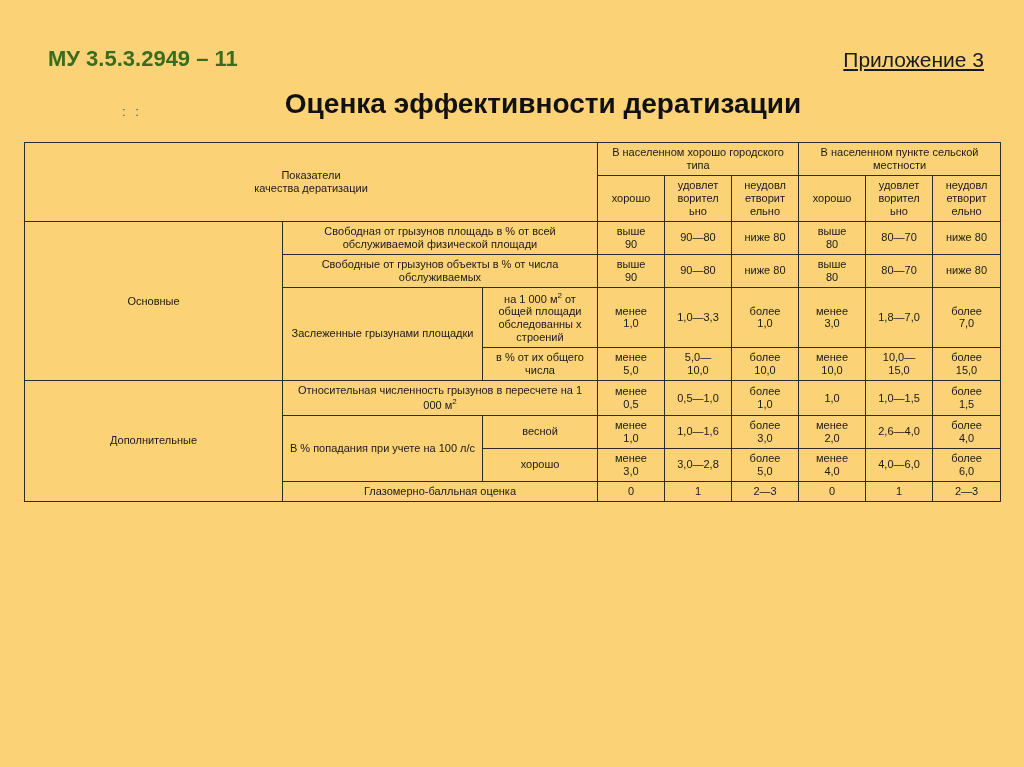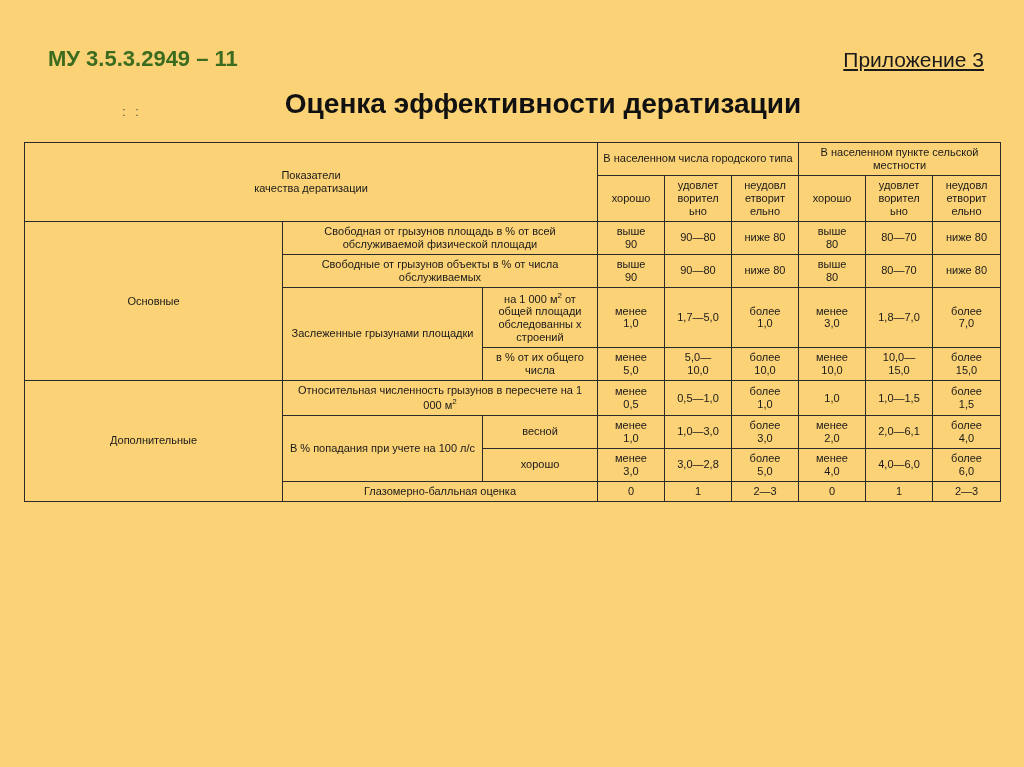--- a/index.html
+++ b/index.html
@@ -146,21 +146,21 @@
       <col style="width:67px">
       <col style="width:68px">
     </colgroup>
     <tbody>
 
       <tr>
         <td rowspan="2" colspan="3" class="qualhead">
           <span>Показатели</span><br>
           <span>качества дератизации</span>
         </td>
-        <td colspan="3" class="subhead">В населенном числа городского типа</td>
+        <td colspan="3" class="subhead">В населенном хорошо городского типа</td>
         <td colspan="3" class="subhead">В населенном пункте сельской местности</td>
       </tr>
       <tr>
         <td class="colhead">хорошо</td>
         <td class="colhead">удовлет<br>ворител<br>ьно</td>
         <td class="colhead">неудовл<br>етворит<br>ельно</td>
         <td class="colhead">хорошо</td>
         <td class="colhead">удовлет<br>ворител<br>ьно</td>
         <td class="colhead">неудовл<br>етворит<br>ельно</td>
       </tr>
@@ -181,21 +181,21 @@
         <td class="val">90—80</td>
         <td class="val">ниже 80</td>
         <td class="val">выше<br>80</td>
         <td class="val">80—70</td>
         <td class="val">ниже 80</td>
       </tr>
       <tr>
         <td rowspan="2" class="rowlabel">Заслеженные грызунами площадки</td>
         <td class="sublabel">на 1 000 м<sup>2</sup> от общей площади обследованны х строений</td>
         <td class="val">менее<br>1,0</td>
-        <td class="val">1,7—5,0</td>
+        <td class="val">1,0—3,3</td>
         <td class="val">более<br>1,0</td>
         <td class="val">менее<br>3,0</td>
         <td class="val">1,8—7,0</td>
         <td class="val">более<br>7,0</td>
       </tr>
       <tr>
         <td class="sublabel">в % от их общего числа</td>
         <td class="val">менее<br>5,0</td>
         <td class="val">5,0—<br>10,0</td>
         <td class="val">более<br>10,0</td>
@@ -211,24 +211,24 @@
         <td class="val">0,5—1,0</td>
         <td class="val">более<br>1,0</td>
         <td class="val">1,0</td>
         <td class="val">1,0—1,5</td>
         <td class="val">более<br>1,5</td>
       </tr>
       <tr>
         <td rowspan="2" class="rowlabel">В % попадания при учете на 100 л/с</td>
         <td class="sublabel">весной</td>
         <td class="val">менее<br>1,0</td>
-        <td class="val">1,0—3,0</td>
+        <td class="val">1,0—1,6</td>
         <td class="val">более<br>3,0</td>
         <td class="val">менее<br>2,0</td>
-        <td class="val">2,0—6,1</td>
+        <td class="val">2,6—4,0</td>
         <td class="val">более<br>4,0</td>
       </tr>
       <tr>
         <td class="sublabel">хорошо</td>
         <td class="val">менее<br>3,0</td>
         <td class="val">3,0—2,8</td>
         <td class="val">более<br>5,0</td>
         <td class="val">менее<br>4,0</td>
         <td class="val">4,0—6,0</td>
         <td class="val">более<br>6,0</td>

